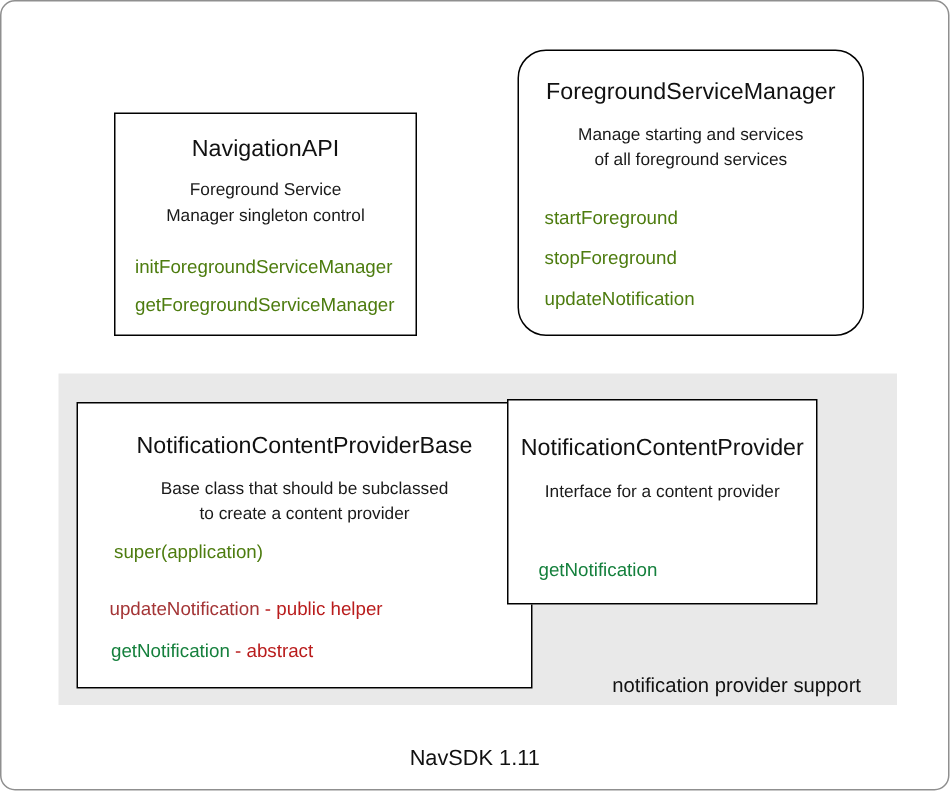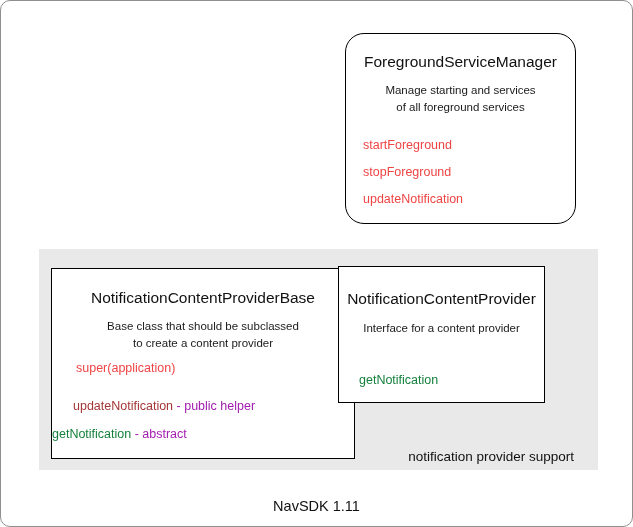--- a/index.html
+++ b/index.html
@@ -45,24 +45,24 @@
     text-align: center;
     font-size: 11.5px;
     line-height: 1.45;
     color: #1a1a1a;
   }
   .methods {
     font-size: 12.5px;
     white-space: nowrap;
   }
   .method-row { position: absolute; left: 0; right: 0; }
-  .m-green { color: #ef4444; }
+  .m-green { color: #4d7c0f; }
   .m-red   { color: #a43536; }
   .m-blue  { color: #15803d; }
-  .m-note  { color: #a21caf; }
+  .m-note  { color: #b91c1c; }
 
   
   #box-navigation-api { left: 75px; top: 74px; width: 202px; height: 149px; }
   #box-navigation-api .box-title { margin-top: 15px; }
   #box-navigation-api .box-desc  { margin-top: 10px; }
   #box-navigation-api .method-row.r0 { top: 95px;  padding-left: 13px; }
   #box-navigation-api .method-row.r1 { top: 120px; padding-left: 13px; }
 
   
   #box-foreground-service-manager { left: 344px; top: 32px; width: 231px; height: 191px; border-radius: 19px; }
@@ -71,21 +71,21 @@
   #box-foreground-service-manager .method-row.r0 { top: 104px; padding-left: 17px; }
   #box-foreground-service-manager .method-row.r1 { top: 131px; padding-left: 17px; }
   #box-foreground-service-manager .method-row.r2 { top: 158px; padding-left: 17px; }
 
   
   #box-notification-content-provider-base { left: 50px; top: 267px; width: 304px; height: 191px; }
   #box-notification-content-provider-base .box-title { margin-top: 20px; }
   #box-notification-content-provider-base .box-desc  { margin-top: 11px; }
   #box-notification-content-provider-base .method-row.r0 { top: 92px; padding-left: 24px; }
   #box-notification-content-provider-base .method-row.r1 { top: 130px; padding-left: 21px; }
-  #box-notification-content-provider-base .method-row.r2 { top: 158px; }
+  #box-notification-content-provider-base .method-row.r2 { top: 158px; padding-left: 22px; }
 
   
   #box-notification-content-provider { left: 337px; top: 265px; width: 207px; height: 137px; }
   #box-notification-content-provider .box-title { margin-top: 23px; }
   #box-notification-content-provider .box-desc  { margin-top: 12px; }
   #box-notification-content-provider .method-row.r0 { top: 106px; padding-left: 20px; }
 
   .footer-label {
     position: absolute;
     left: 0; right: 0;
@@ -93,20 +93,35 @@
     text-align: center;
     font-size: 14.5px;
     color: #111111;
   }
 </style>
 </head>
 <body>
 
 <div class="canvas">
 
+  <div class="class-box" id="box-navigation-api">
+    <div class="box-title">NavigationAPI</div>
+    <div class="box-desc">
+      <div>Foreground Service</div>
+      <div>Manager singleton control</div>
+    </div>
+    <div class="methods">
+      <div class="method-row r0">
+        <span class="m-green">initForegroundServiceManager</span>
+      </div>
+      <div class="method-row r1">
+        <span class="m-green">getForegroundServiceManager</span>
+      </div>
+    </div>
+  </div>
 
   <div class="class-box" id="box-foreground-service-manager">
     <div class="box-title">ForegroundServiceManager</div>
     <div class="box-desc">
       <div>Manage starting and services</div>
       <div>of all foreground services</div>
     </div>
     <div class="methods">
       <div class="method-row r0">
         <span class="m-green">startForeground</span>

